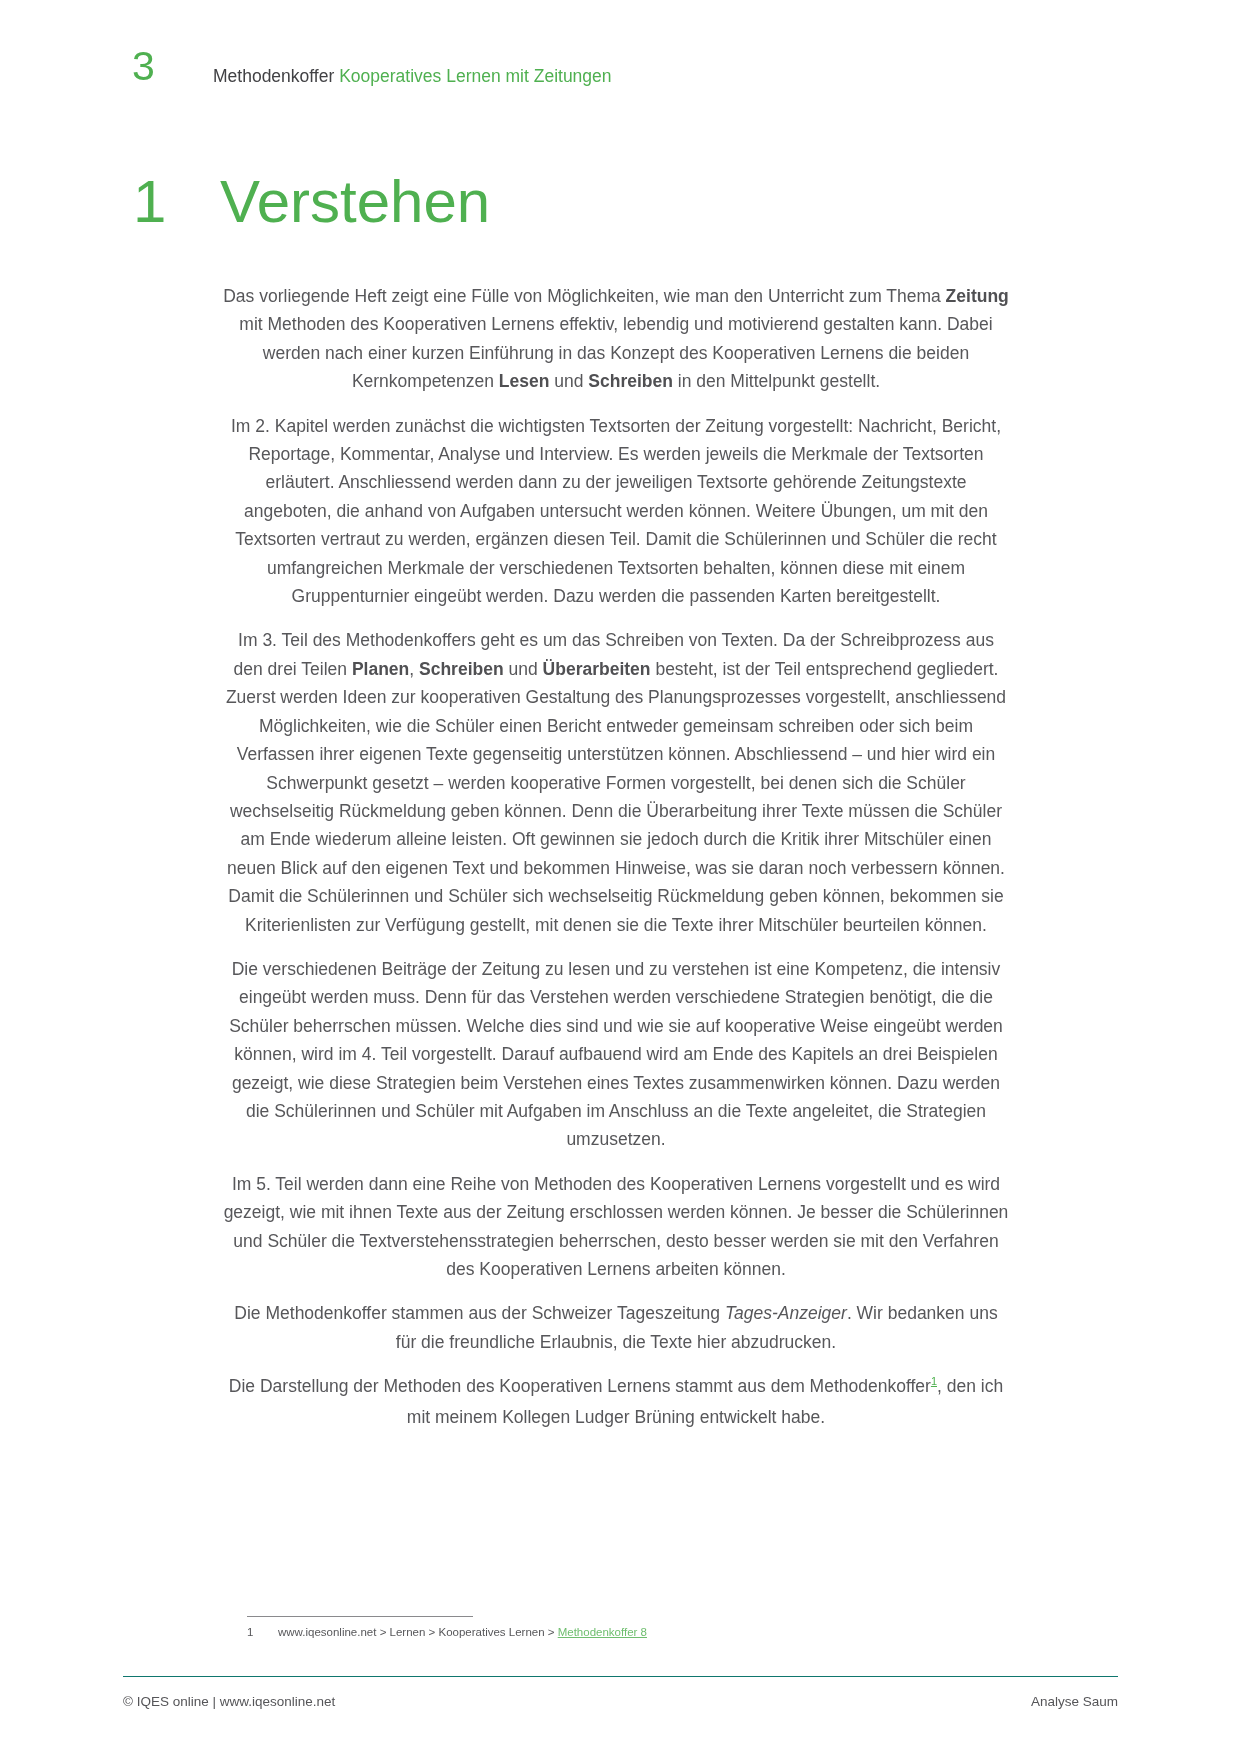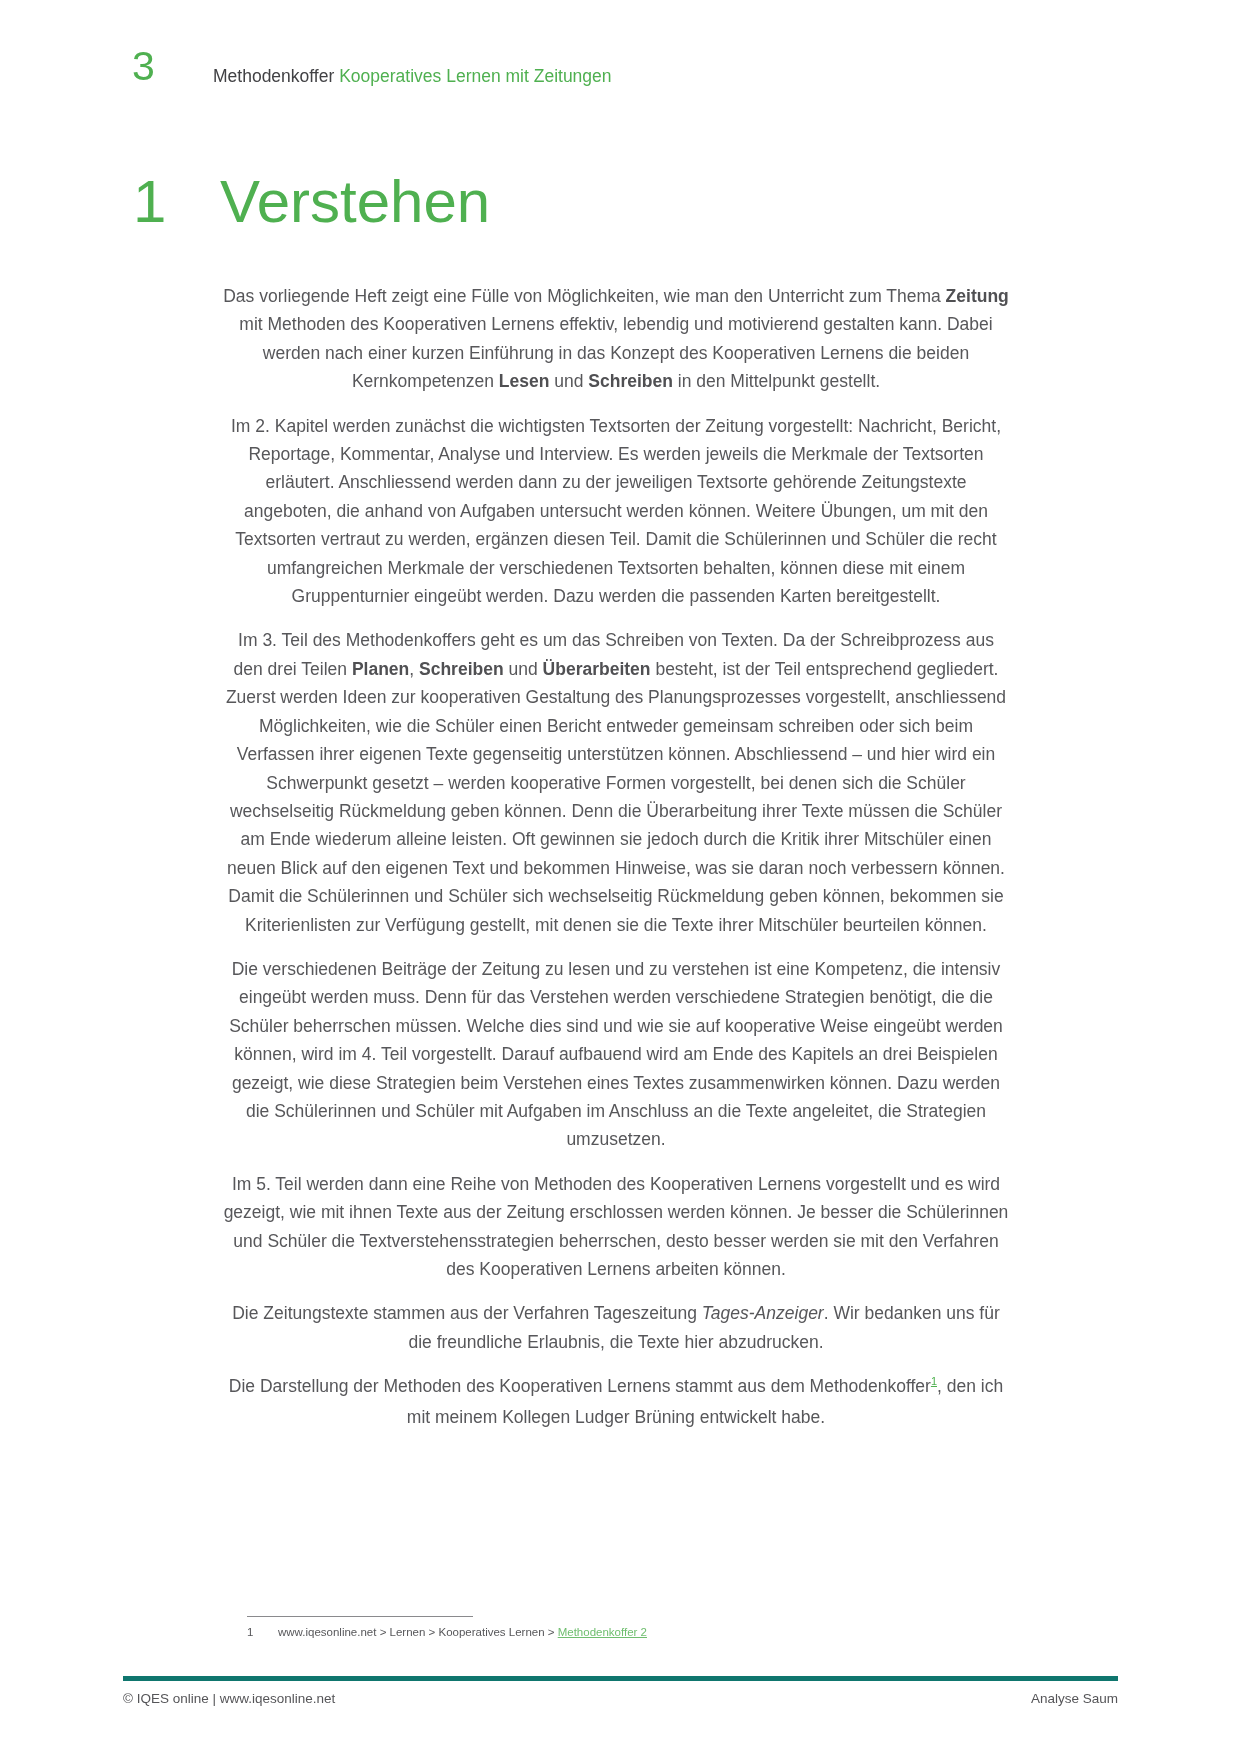--- a/index.html
+++ b/index.html
@@ -57,22 +57,22 @@
     position:absolute; left:247px; top:1624px; width:720px;
     font-size:11.5px; color:#57575a; line-height:1.4;
     display:flex;
   }
   .footnote .marker { width:31px; flex:0 0 31px; }
   .footnote-link { color:#6fbe6f; text-decoration:underline; cursor:pointer; }
 
   
   .page-footer {
     position:absolute; left:123px; top:1676px; width:995px;
-    border-top:5px solid #0f766e;
-    padding-top:10px;
+    border-top:1px solid #0f766e;
+    padding-top:17px;
     font-size:13.5px; color:#555558;
     display:flex; justify-content:space-between;
   }
 </style>
 </head>
 <body>
 
 <div class="page">
 
   <div class="page-number">3</div>
@@ -85,30 +85,30 @@
     <p><span>Das vorliegende Heft zeigt eine Fülle von Möglichkeiten, wie man den Unterricht zum Thema </span><b>Zeitung</b><span> mit Methoden des Kooperativen Lernens effektiv, lebendig und motivierend gestalten kann. Dabei werden nach einer kurzen Einführung in das Konzept des Kooperativen Lernens die beiden Kernkompetenzen </span><b>Lesen</b><span> und </span><b>Schreiben</b><span> in den Mittelpunkt gestellt.</span></p>
 
     <p><span>Im 2. Kapitel werden zunächst die wichtigsten Textsorten der Zeitung vorgestellt: Nachricht, Bericht, Reportage, Kommentar, Analyse und Interview. Es werden jeweils die Merkmale der Textsorten erläutert. Anschliessend werden dann zu der jeweiligen Textsorte gehörende Zeitungstexte angeboten, die anhand von Aufgaben untersucht werden können. Weitere Übungen, um mit den Textsorten vertraut zu werden, ergänzen diesen Teil. Damit die Schülerinnen und Schüler die recht umfangreichen Merkmale der verschiedenen Textsorten behalten, können diese mit einem Gruppenturnier eingeübt werden. Dazu werden die passenden Karten bereitgestellt.</span></p>
 
     <p><span>Im 3. Teil des Methodenkoffers geht es um das Schreiben von Texten. Da der Schreibprozess aus den drei Teilen </span><b>Planen</b><span>, </span><b>Schreiben</b><span> und </span><b>Überarbeiten</b><span> besteht, ist der Teil entsprechend gegliedert. Zuerst werden Ideen zur kooperativen Gestaltung des Planungsprozesses vorgestellt, anschliessend Möglichkeiten, wie die Schüler einen Bericht entweder gemeinsam schreiben oder sich beim Verfassen ihrer eigenen Texte gegenseitig unterstützen können. Abschliessend – und hier wird ein Schwerpunkt gesetzt – werden kooperative Formen vorgestellt, bei denen sich die Schüler wechselseitig Rückmeldung geben können. Denn die Überarbeitung ihrer Texte müssen die Schüler am Ende wiederum alleine leisten. Oft gewinnen sie jedoch durch die Kritik ihrer Mitschüler einen neuen Blick auf den eigenen Text und bekommen Hinweise, was sie daran noch verbessern können. Damit die Schülerinnen und Schüler sich wechselseitig Rückmeldung geben können, bekommen sie Kriterienlisten zur Verfügung gestellt, mit denen sie die Texte ihrer Mitschüler beurteilen können.</span></p>
 
     <p><span>Die verschiedenen Beiträge der Zeitung zu lesen und zu verstehen ist eine Kompetenz, die intensiv eingeübt werden muss. Denn für das Verstehen werden verschiedene Strategien benötigt, die die Schüler beherrschen müssen. Welche dies sind und wie sie auf kooperative Weise eingeübt werden können, wird im 4. Teil vorgestellt. Darauf aufbauend wird am Ende des Kapitels an drei Beispielen gezeigt, wie diese Strategien beim Verstehen eines Textes zusammenwirken können. Dazu werden die Schülerinnen und Schüler mit Aufgaben im Anschluss an die Texte angeleitet, die Strategien umzusetzen.</span></p>
 
     <p><span>Im 5. Teil werden dann eine Reihe von Methoden des Kooperativen Lernens vorgestellt und es wird gezeigt, wie mit ihnen Texte aus der Zeitung erschlossen werden können. Je besser die Schülerinnen und Schüler die Textverstehensstrategien beherrschen, desto besser werden sie mit den Verfahren des Kooperativen Lernens arbeiten können.</span></p>
 
-    <p><span>Die Zeitungstexte stammen aus der Verfahren Tageszeitung </span><i>Tages-Anzeiger</i><span>. Wir bedanken uns für die freundliche Erlaubnis, die Texte hier abzudrucken.</span></p>
+    <p><span>Die Methodenkoffer stammen aus der Schweizer Tageszeitung </span><i>Tages-Anzeiger</i><span>. Wir bedanken uns für die freundliche Erlaubnis, die Texte hier abzudrucken.</span></p>
 
     <p><span>Die Darstellung der Methoden des Kooperativen Lernens stammt aus dem Methodenkoffer</span><span class="fn-ref">1</span><span>, den ich mit meinem Kollegen Ludger Brüning entwickelt habe.</span></p>
   </main>
 
   <div class="footnote-rule"></div>
 
   <div class="footnote">
       <span class="marker">1</span>
-      <span><span>www.iqesonline.net &gt; Lernen &gt; Kooperatives Lernen &gt; </span><span class="footnote-link">Methodenkoffer 2</span></span>
+      <span><span>www.iqesonline.net &gt; Lernen &gt; Kooperatives Lernen &gt; </span><span class="footnote-link">Methodenkoffer 8</span></span>
     </div>
 
   <footer class="page-footer">
     <span>© IQES online | www.iqesonline.net</span>
     <span>Analyse Saum</span>
   </footer>
 
 </div>
 
 </body></html>

